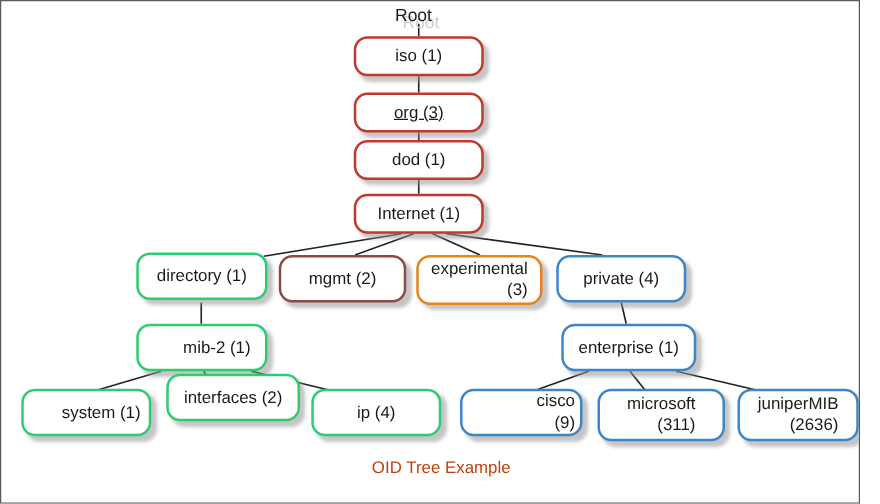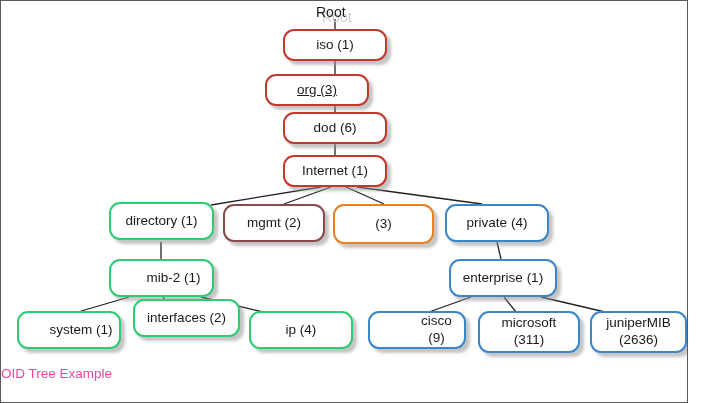--- a/index.html
+++ b/index.html
@@ -37,41 +37,43 @@
     text-align: center;
     font-size: 13.5px;
     color: #1a1a1a;
     line-height: 1.25;
     box-shadow: 4px 4px 3px rgba(120,120,120,0.45);
     z-index: 5;
   }
   .node span {
     display: block;
     padding: 0 4px;
+    text-align: right;
   }
   .root-label {
     position: absolute;
     font-size: 14px;
     color: #1a1a1a;
     white-space: nowrap;
     z-index: 6;
   }
   .root-label-ghost {
     position: absolute;
     font-size: 14px;
     color: #cfcfcf;
     white-space: nowrap;
     z-index: 4;
   }
   .caption {
     position: absolute;
     width: 704px;
     left: 0;
+    text-align: center;
     font-size: 13.5px;
-    color: #ec4899;
+    color: #c2410c;
     z-index: 6;
   }
 </style>
 </head>
 <body>
 
 <div id="canvas" style="border-color: rgb(90, 90, 90);">
 
   <svg id="edges" viewBox="0 0 704 403" width="704" height="403" xmlns="http://www.w3.org/2000/svg">
       <line x1="334" y1="18" x2="334" y2="28" stroke="#222222" stroke-width="1.3"></line>
@@ -94,47 +96,48 @@
 
   <div class="root-label-ghost" style="left: 321px; top: 8px;">Root</div>
   <div class="root-label" style="left: 315px; top: 3px;">Root</div>
 
   <div id="nodes">
       <div class="node" style="left: 282px; top: 28px; width: 104px; height: 32px; border-color: rgb(192, 57, 43); box-shadow: rgba(150, 150, 150, 0.55) 4px 4px 3px;">
         <div>
           <span>iso (1)</span>
         </div>
       </div>
-      <div class="node" style="left: 264px; top: 73px; width: 104px; height: 32px; border-color: rgb(192, 57, 43); box-shadow: rgba(150, 150, 150, 0.55) 4px 4px 3px; text-decoration: underline;">
+      <div class="node" style="left: 282px; top: 73px; width: 104px; height: 32px; border-color: rgb(192, 57, 43); box-shadow: rgba(150, 150, 150, 0.55) 4px 4px 3px; text-decoration: underline;">
         <div>
           <span>org (3)</span>
         </div>
       </div>
       <div class="node" style="left: 282px; top: 111px; width: 104px; height: 32px; border-color: rgb(192, 57, 43); box-shadow: rgba(150, 150, 150, 0.55) 4px 4px 3px;">
         <div>
-          <span>dod (6)</span>
+          <span>dod (1)</span>
         </div>
       </div>
       <div class="node" style="left: 282px; top: 154px; width: 104px; height: 32px; border-color: rgb(192, 57, 43); box-shadow: rgba(150, 150, 150, 0.55) 4px 4px 3px;">
         <div>
           <span>Internet (1)</span>
         </div>
       </div>
       <div class="node" style="left: 108px; top: 201px; width: 105px; height: 38px; border-color: rgb(46, 204, 113); box-shadow: rgba(150, 150, 150, 0.55) 4px 4px 3px;">
         <div>
           <span>directory (1)</span>
         </div>
       </div>
       <div class="node" style="left: 222px; top: 203px; width: 102px; height: 38px; border-color: rgb(139, 74, 74); box-shadow: rgba(150, 150, 150, 0.55) 4px 4px 3px;">
         <div>
           <span>mgmt (2)</span>
         </div>
       </div>
       <div class="node" style="left: 332px; top: 203px; width: 101px; height: 40px; border-color: rgb(232, 130, 30); box-shadow: rgba(150, 150, 150, 0.55) 4px 4px 3px;">
         <div>
+          <span>experimental</span>
           <span>(3)</span>
         </div>
       </div>
       <div class="node" style="left: 444px; top: 203px; width: 104px; height: 38px; border-color: rgb(58, 134, 200); box-shadow: rgba(150, 150, 150, 0.55) 4px 4px 3px;">
         <div>
           <span>private (4)</span>
         </div>
       </div>
       <div class="node" style="left: 108px; top: 258px; width: 105px; height: 38px; border-color: rgb(46, 204, 113); box-shadow: rgba(150, 150, 150, 0.55) 4px 4px 3px; padding-left: 24px;">
         <div>

